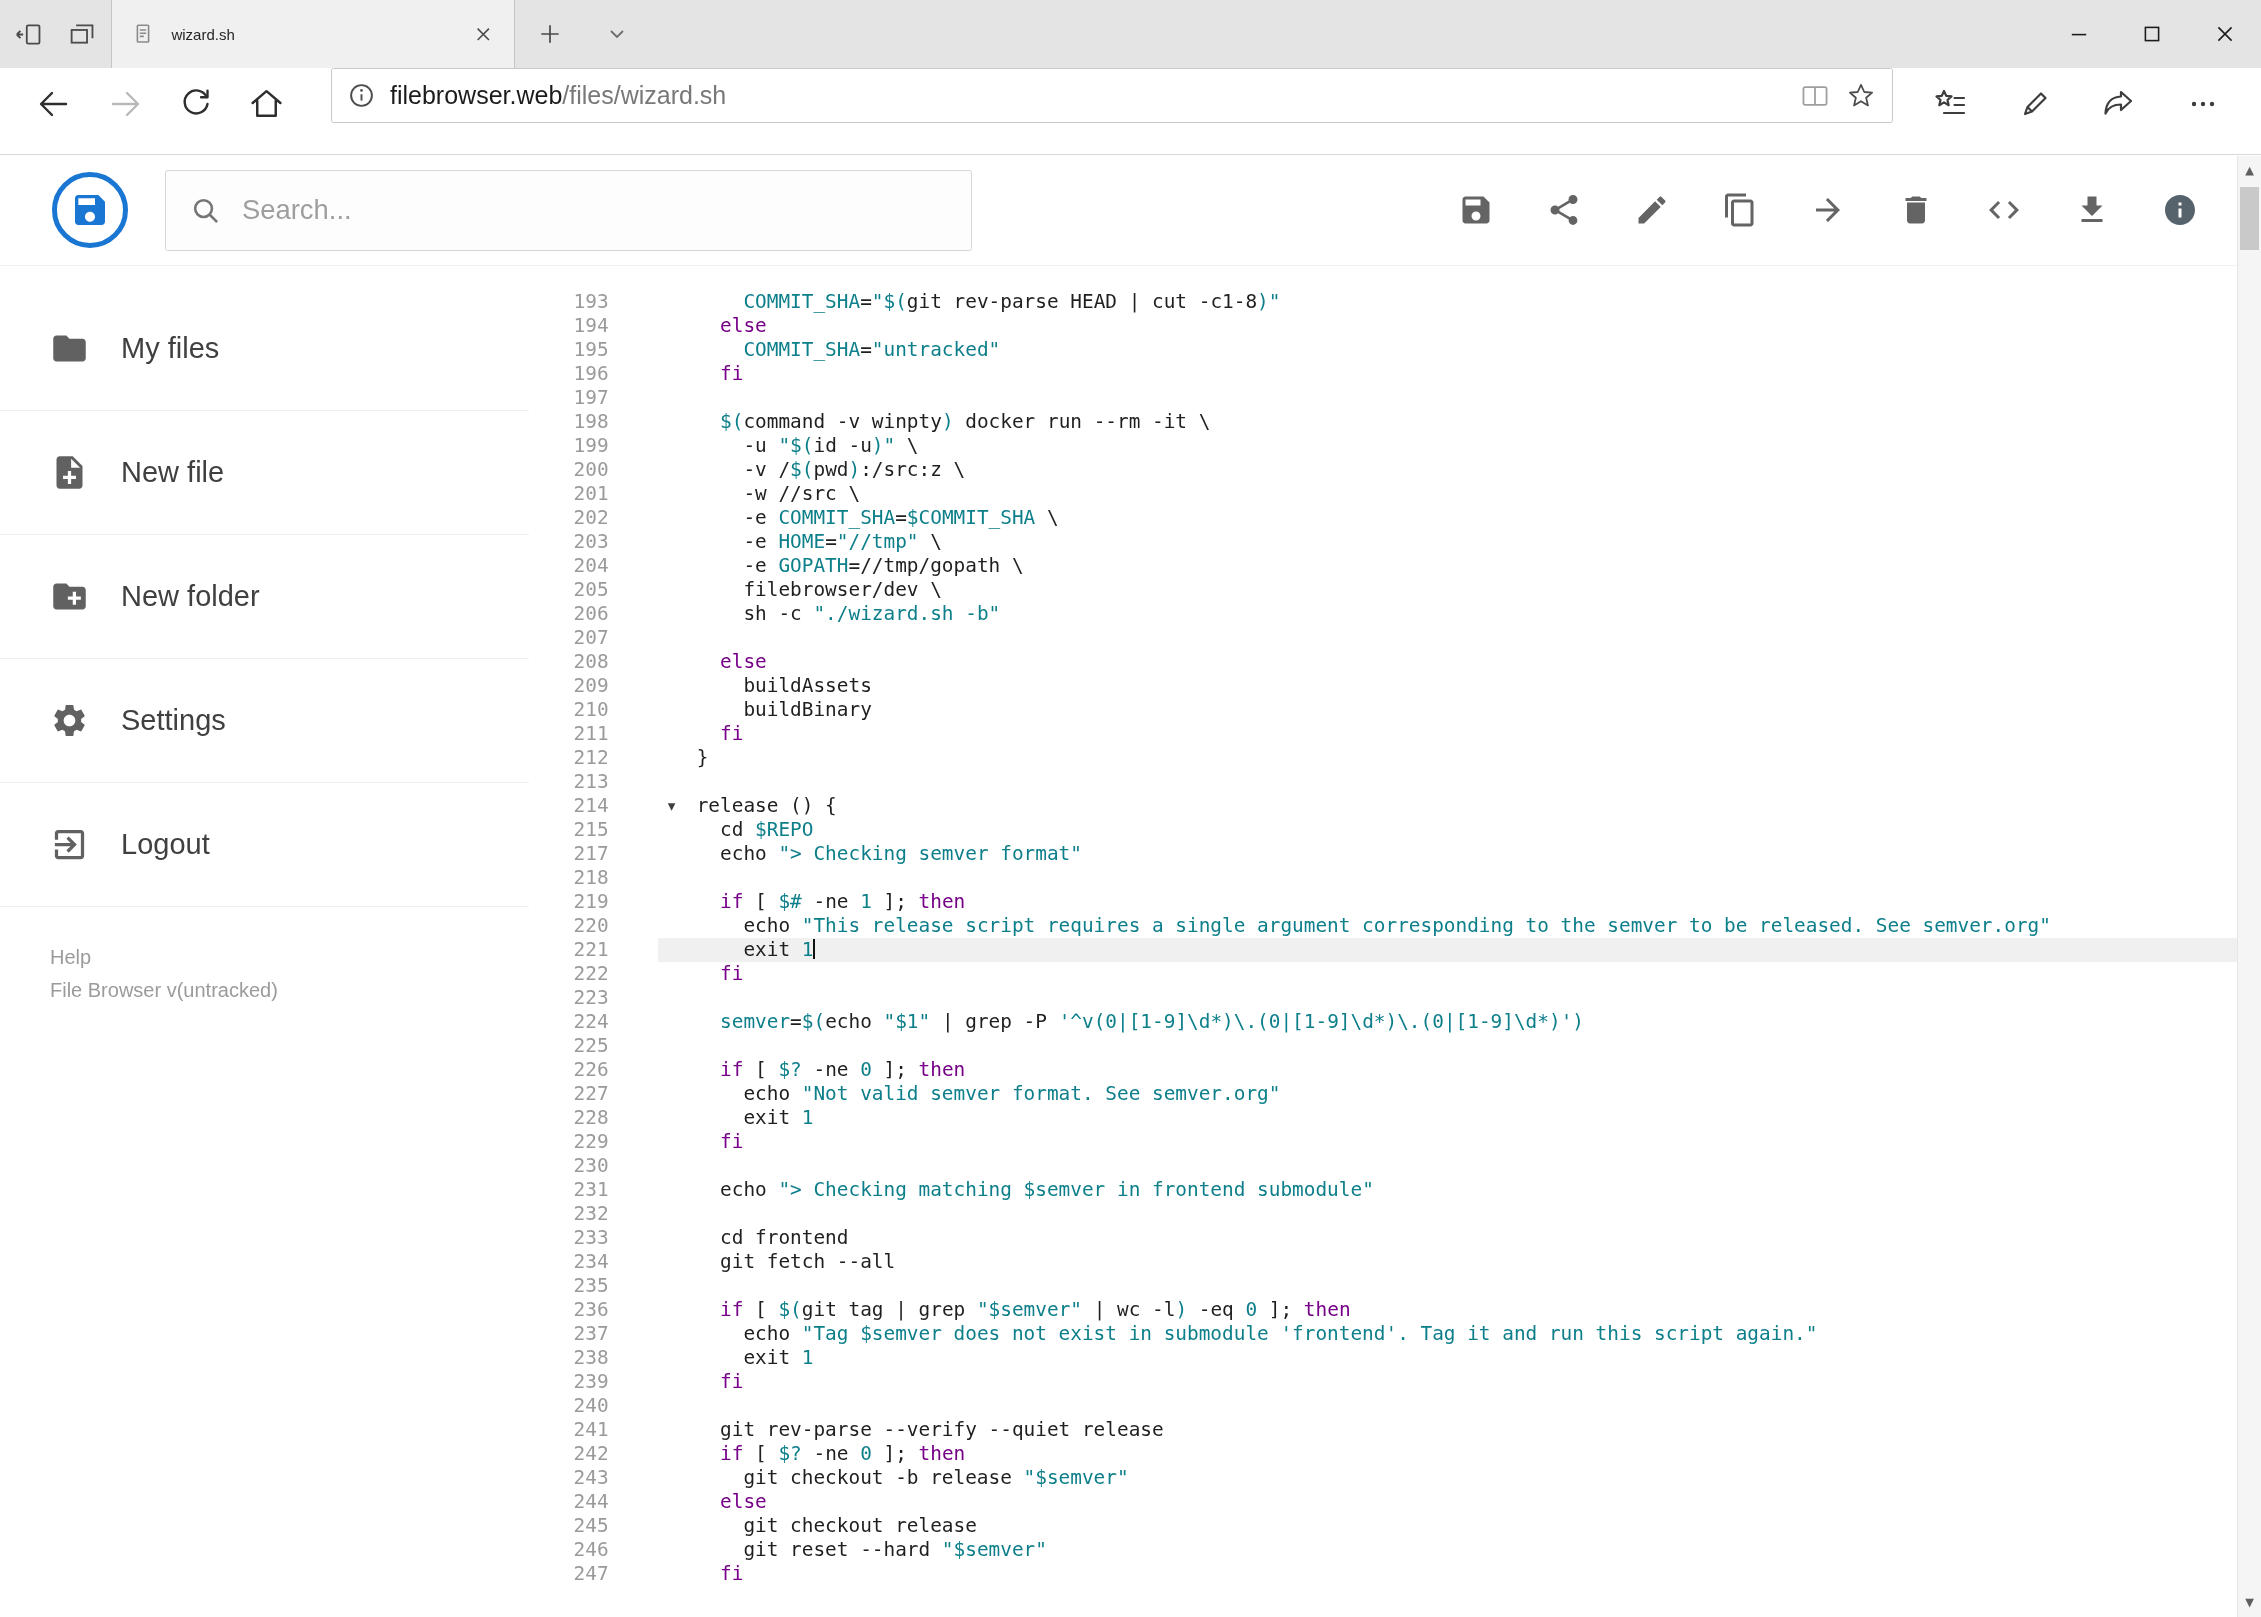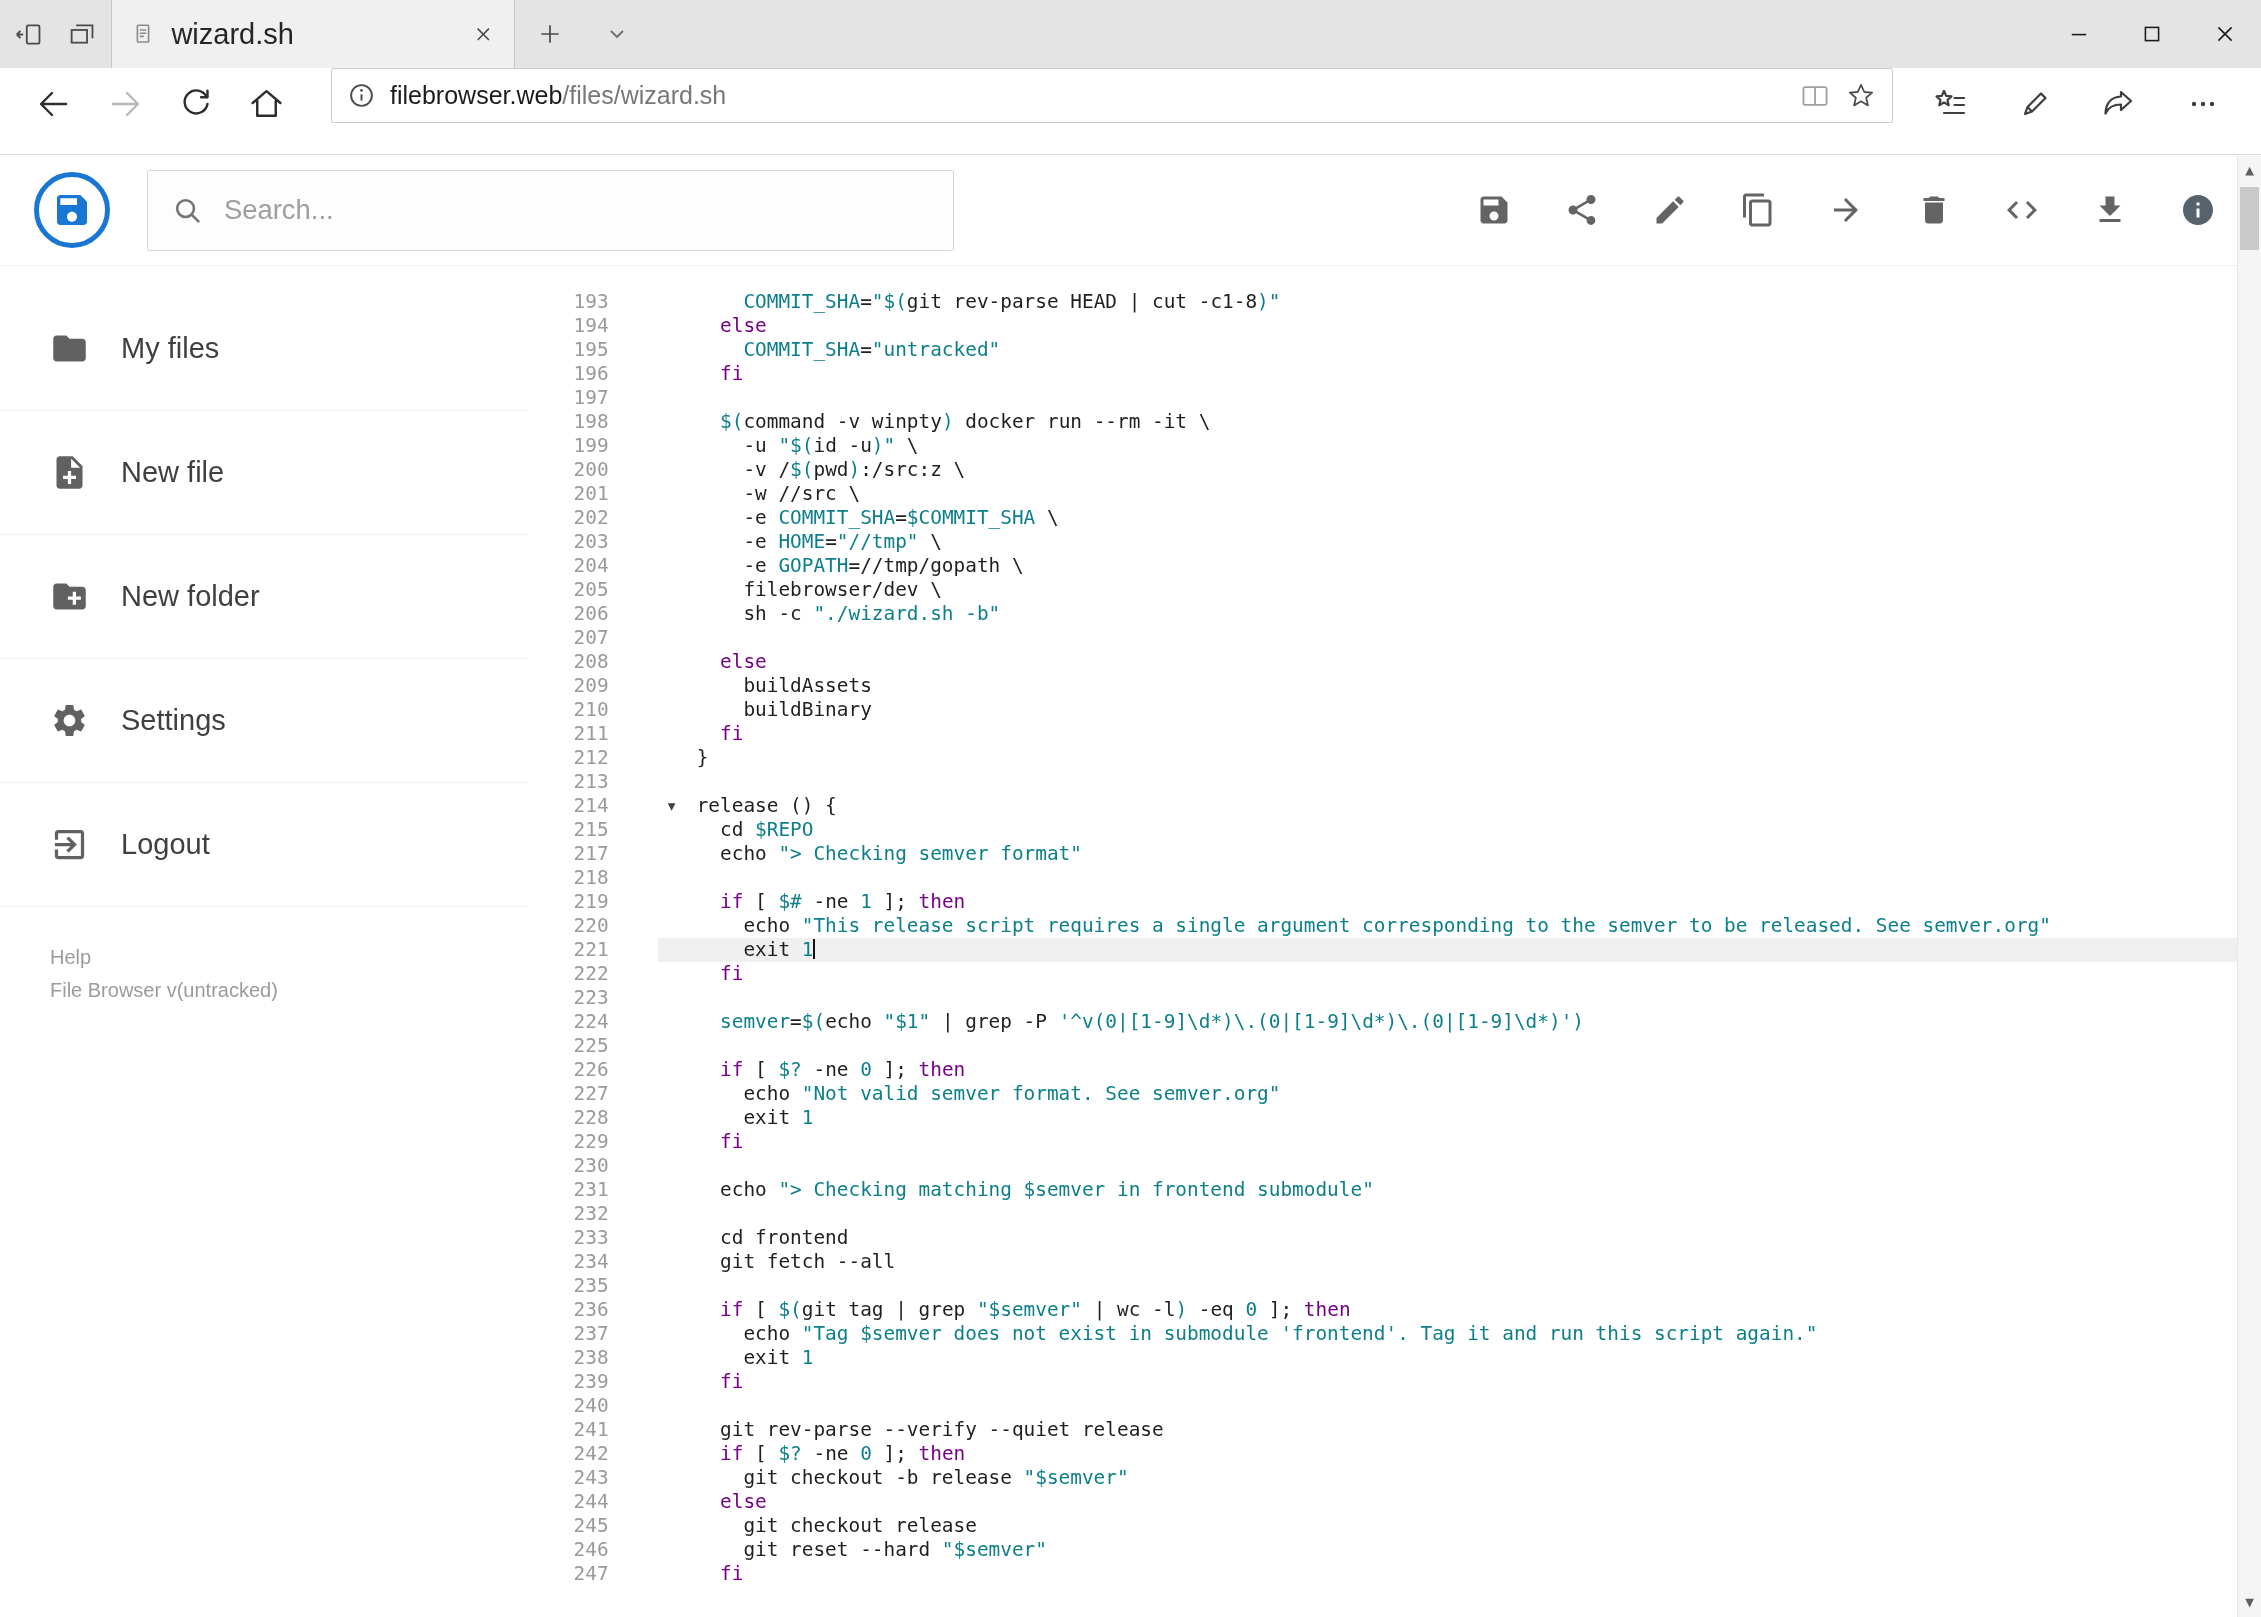--- a/index.html
+++ b/index.html
@@ -7,21 +7,21 @@
               font-family:"Liberation Sans", sans-serif; }
   .window { position:absolute; inset:0; display:flex; flex-direction:column; }
 
   
   .tabbar { height:68px; background:#e4e4e4; display:flex; align-items:stretch; flex:none; }
   .tab-left-icons { display:flex; align-items:center; padding:0 14.5px; gap:24px; color:#555; }
   .tbtn { display:flex; align-items:center; justify-content:center; color:#4a4a4a; }
   .tab { width:404px; background:#f0f0f0; border-left:0.8px solid #c6c6c6; border-right:0.8px solid #c6c6c6;
          display:flex; align-items:center; padding:0 19.4px; gap:16px; }
   .favicon { color:#8a8a8a; display:flex; }
-  .tab-title { flex:1; font-size:29px; color:#262626; white-space:nowrap; overflow:hidden; }
+  .tab-title { flex:1; font-size:15px; color:#262626; white-space:nowrap; overflow:hidden; }
   .tab-close { color:#4b4b4b; display:flex; }
   .newtab { width:69px; } .chev { width:65px; color:#6d6d6d; }
   .win-controls { margin-left:auto; display:flex; }
   .win-btn { width:73px; display:flex; align-items:center; justify-content:center; color:#1b1b1b; }
 
   
   .navbar { height:87px; background:#fff; border-bottom:1.6px solid #d9d9d9;
             display:flex; align-items:flex-start; padding:0 18px; flex:none; }
   .nav-btn { width:71px; height:71px; display:flex; align-items:center; justify-content:center; color:#2e2e2e; }
   .nav-btn.disabled { color:#b9b9b9; }
@@ -29,21 +29,21 @@
                 background:#fff; display:flex; align-items:center; padding:0 14.5px; gap:14.5px; }
   .url { flex:1; font-size:25px; color:#1b1b1b; white-space:nowrap; overflow:hidden; }
   .url .path { color:#787878; }
   .bar-icon { color:#4c4c4c; display:flex; }
   .bar-icon.dim { color:#9f9f9f; }
   .nav-right { display:flex; align-items:center; gap:16px; padding-right:6.5px; }
   .nav-right .nav-btn { width:68px; color:#3d3d3d; }
 
   
   .app-header { height:111px; background:#fff; display:flex; align-items:center;
-                padding:0 34px; border-bottom:1.6px solid #f2f2f2; flex:none; }
+                padding:0 52px; border-bottom:1.6px solid #f2f2f2; flex:none; }
   .logo { width:76px; height:76px; border-radius:50%; border:5.7px solid #1976d2; background:#fff;
           display:flex; align-items:center; justify-content:center; margin-right:37px; flex:none; }
   .logo svg { fill:#1976d2; }
   .searchbox { width:807px; height:81px; border:1.6px solid #d6d6d6; border-radius:2.4px; background:#fdfdfd;
                display:flex; align-items:center; padding:0 24px; gap:21px; }
   .searchbox svg { stroke:#757575; flex:none; }
   .searchbox input { border:none; outline:none; background:transparent; flex:1;
                      font-size:27.4px; color:#333; font-family:"Liberation Sans",sans-serif; }
   .searchbox input::placeholder { color:#9e9e9e; }
   .header-actions { margin-left:auto; display:flex; align-items:center; gap:52px; padding-right:11.3px; }

